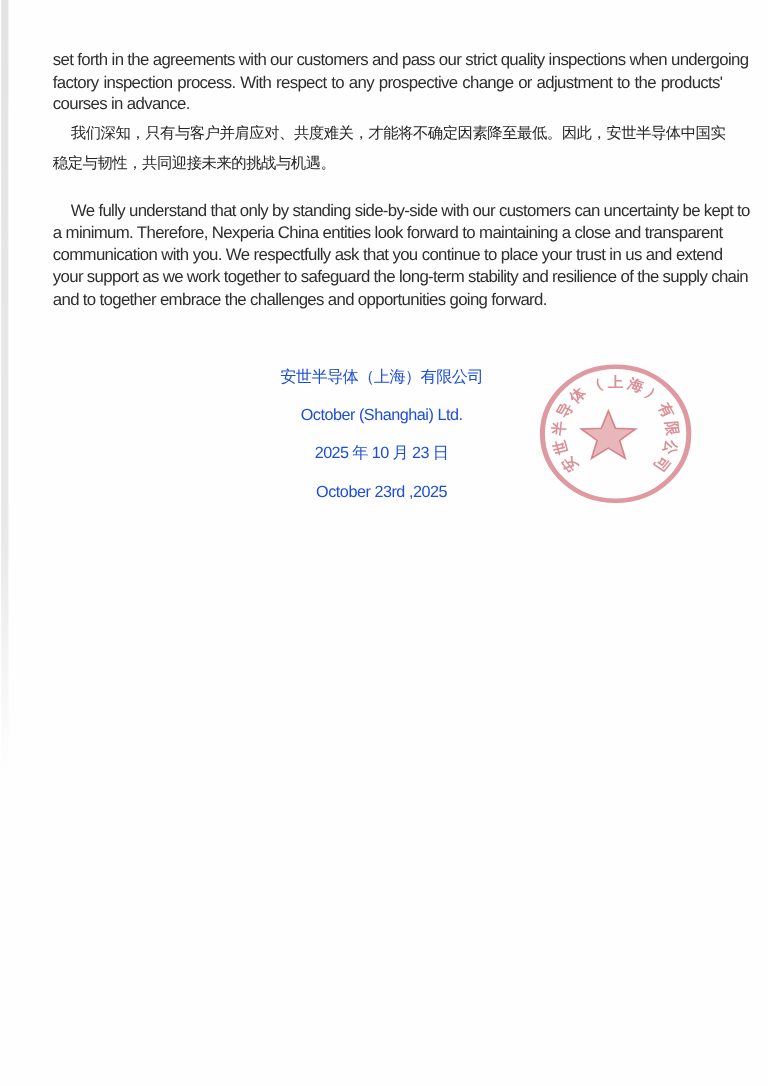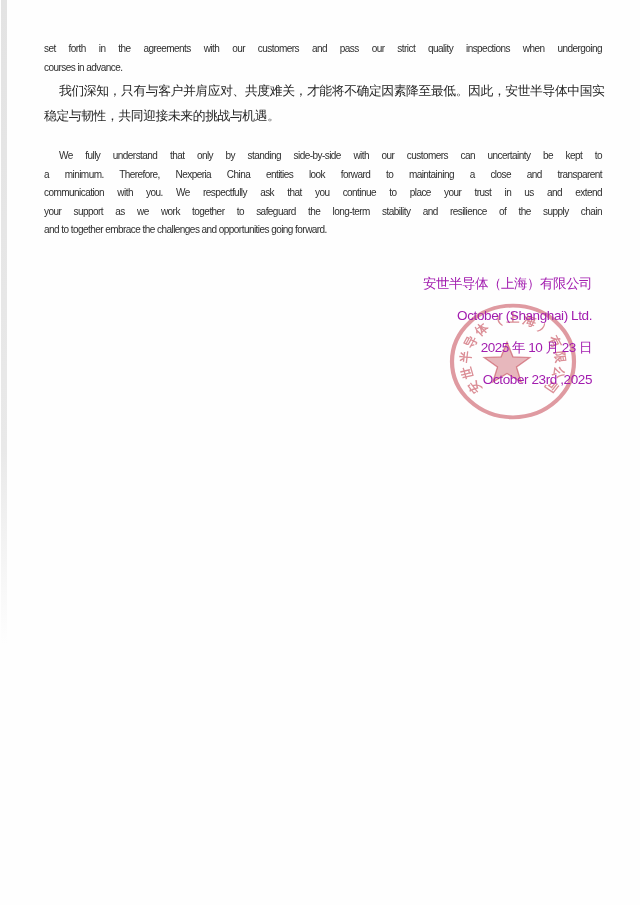--- a/index.html
+++ b/index.html
@@ -34,30 +34,30 @@
     position:absolute; left:44px; top:40px; width:558px; z-index:2;
     color:var(--ink,#2f2f2f);
   }
 
   .line { white-space:nowrap; }
   .just { text-align:justify; text-align-last:justify; }
   .last { text-align:center; text-align-last:left; }
   .indent { padding-left:15px; }
 
   .p-en1 .line, .p-en2 .line {
-    font-size:10px; letter-spacing:-0.55px; line-height:18.5px; color:#2e2e2e;
+    font-size:14px; letter-spacing:-0.55px; line-height:18.5px; color:#2e2e2e;
   }
   .p-zh .line {
-    font-size:12.8px; letter-spacing:-0.4px; line-height:25px; color:#252525;font-family:Liberation Serif, serif;
+    font-size:12.8px; letter-spacing:-0.4px; line-height:25px; color:#252525;
   }
   .p-zh { margin-top:2px; }
   .p-en2 { margin-top:18px; }
 
   .signature {
-    margin-top:28px; text-align:right; padding-right:10px; color:#a21caf;
+    margin-top:40px; text-align:center; padding-right:10px; color:#1d4ed8;
   }
   .sig-line { line-height:32px; font-size:13.5px; letter-spacing:-0.4px; white-space:nowrap; }
   .sig-line.zh { letter-spacing:-0.5px; }
 </style>
 </head>
 <body>
 
 <div class="page">
 
   <div class="scan-edge"></div>
@@ -81,20 +81,21 @@
           <text x="65" y="22" text-anchor="middle" transform="rotate(105 65 65)">公</text>
           <text x="65" y="22" text-anchor="middle" transform="rotate(126 65 65)">司</text>
         </g>
     </svg>
   </div>
 
   <div class="content">
 
     <div class="p-en1">
       <div class="line just">set forth in the agreements with our customers and pass our strict quality inspections when undergoing</div>
+      <div class="line just">factory inspection process. With respect to any prospective change or adjustment to the products'</div>
       <div class="line last">courses in advance.</div>
     </div>
 
     <div class="p-zh">
       <div class="line just indent">我们深知，只有与客户并肩应对、共度难关，才能将不确定因素降至最低。因此，安世半导体中国实</div>
       <div class="line last">稳定与韧性，共同迎接未来的挑战与机遇。</div>
     </div>
 
     <div class="p-en2">
       <div class="line just indent">We fully understand that only by standing side-by-side with our customers can uncertainty be kept to</div>

